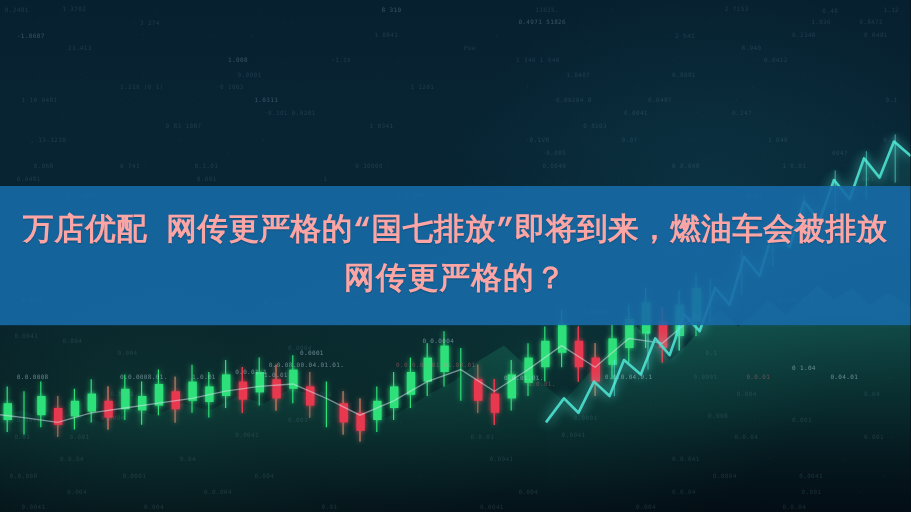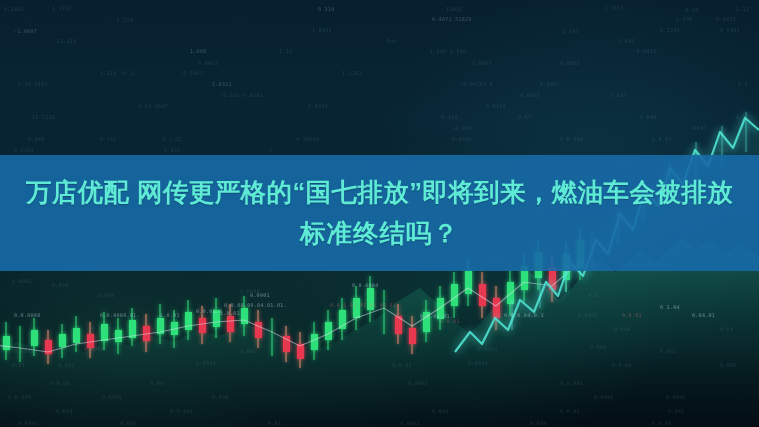--- a/index.html
+++ b/index.html
@@ -64,22 +64,22 @@
     height: 116px;
     background: rgba(23,106,167,0.90);
     display: flex;
     flex-direction: column;
     align-items: center;
     justify-content: center;
     box-sizing: border-box;
     padding: 0 10px;
   }
   .headline {
-    color: #5eead4;
-    font-family: Liberation Sans, sans-serif;
+    color: #fca5a5;
+    font-family: Liberation Mono, monospace;
     font-weight: bold;
     font-size: 25.5px;
     line-height: 41px;
     letter-spacing: 0.4px;
     text-align: center;
     white-space: nowrap;
     text-shadow: 0 1px 1px rgba(0,0,0,0.22);
   }
   .headline.line2 { letter-spacing: 1px; }
 </style>
@@ -478,16 +478,16 @@
     <span class="noise dim" style="left:18px;  top:420px;">0.0041</span>
     <span class="noise dim" style="left:120px; top:420px;">0.004</span>
     <span class="noise dim" style="left:268px; top:420px;">0.01</span>
     <span class="noise dim" style="left:400px; top:420px;">0.0041</span>
     <span class="noise dim" style="left:530px; top:420px;">0.004</span>
     <span class="noise dim" style="left:652px; top:420px;">0.0.04</span>
   </div>
 
   <div id="banner">
     <div class="headline line1">万店优配 网传更严格的“国七排放”即将到来，燃油车会被排放</div>
-    <div class="headline line2">标准终结吗？</div>
+    <div class="headline line2">网传更严格的？</div>
   </div>
 
 </div>
 
 </body></html>

